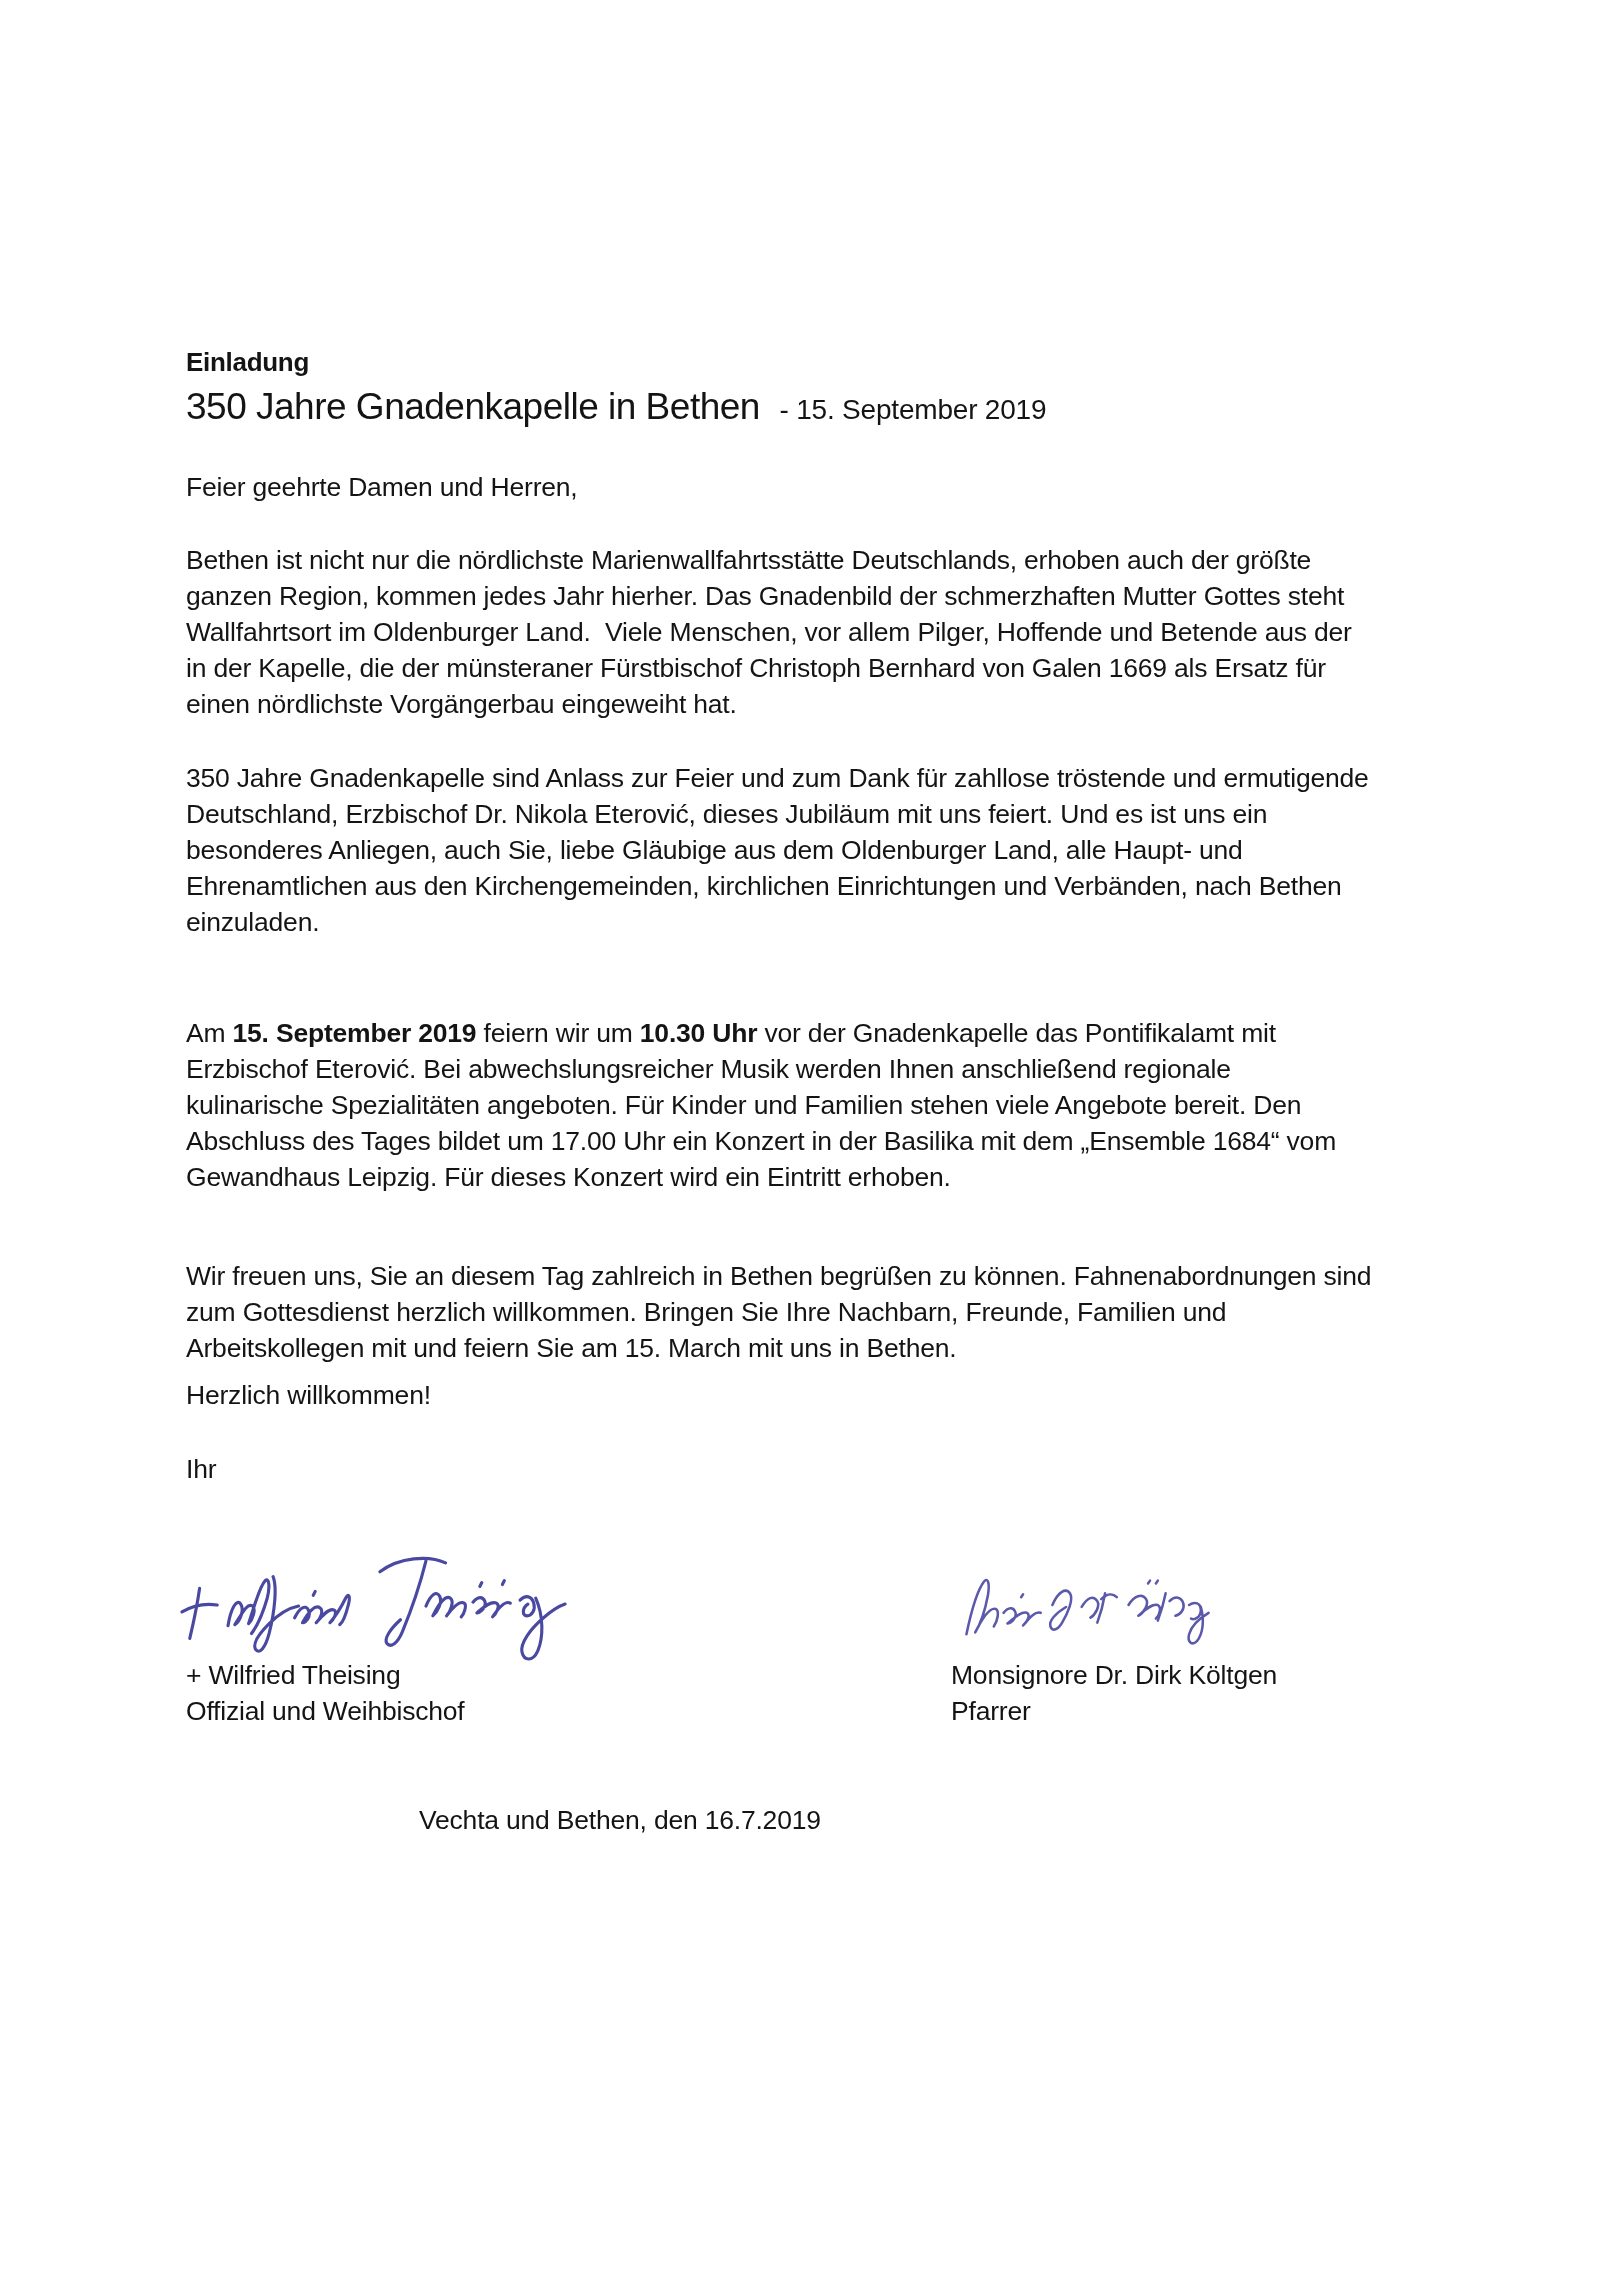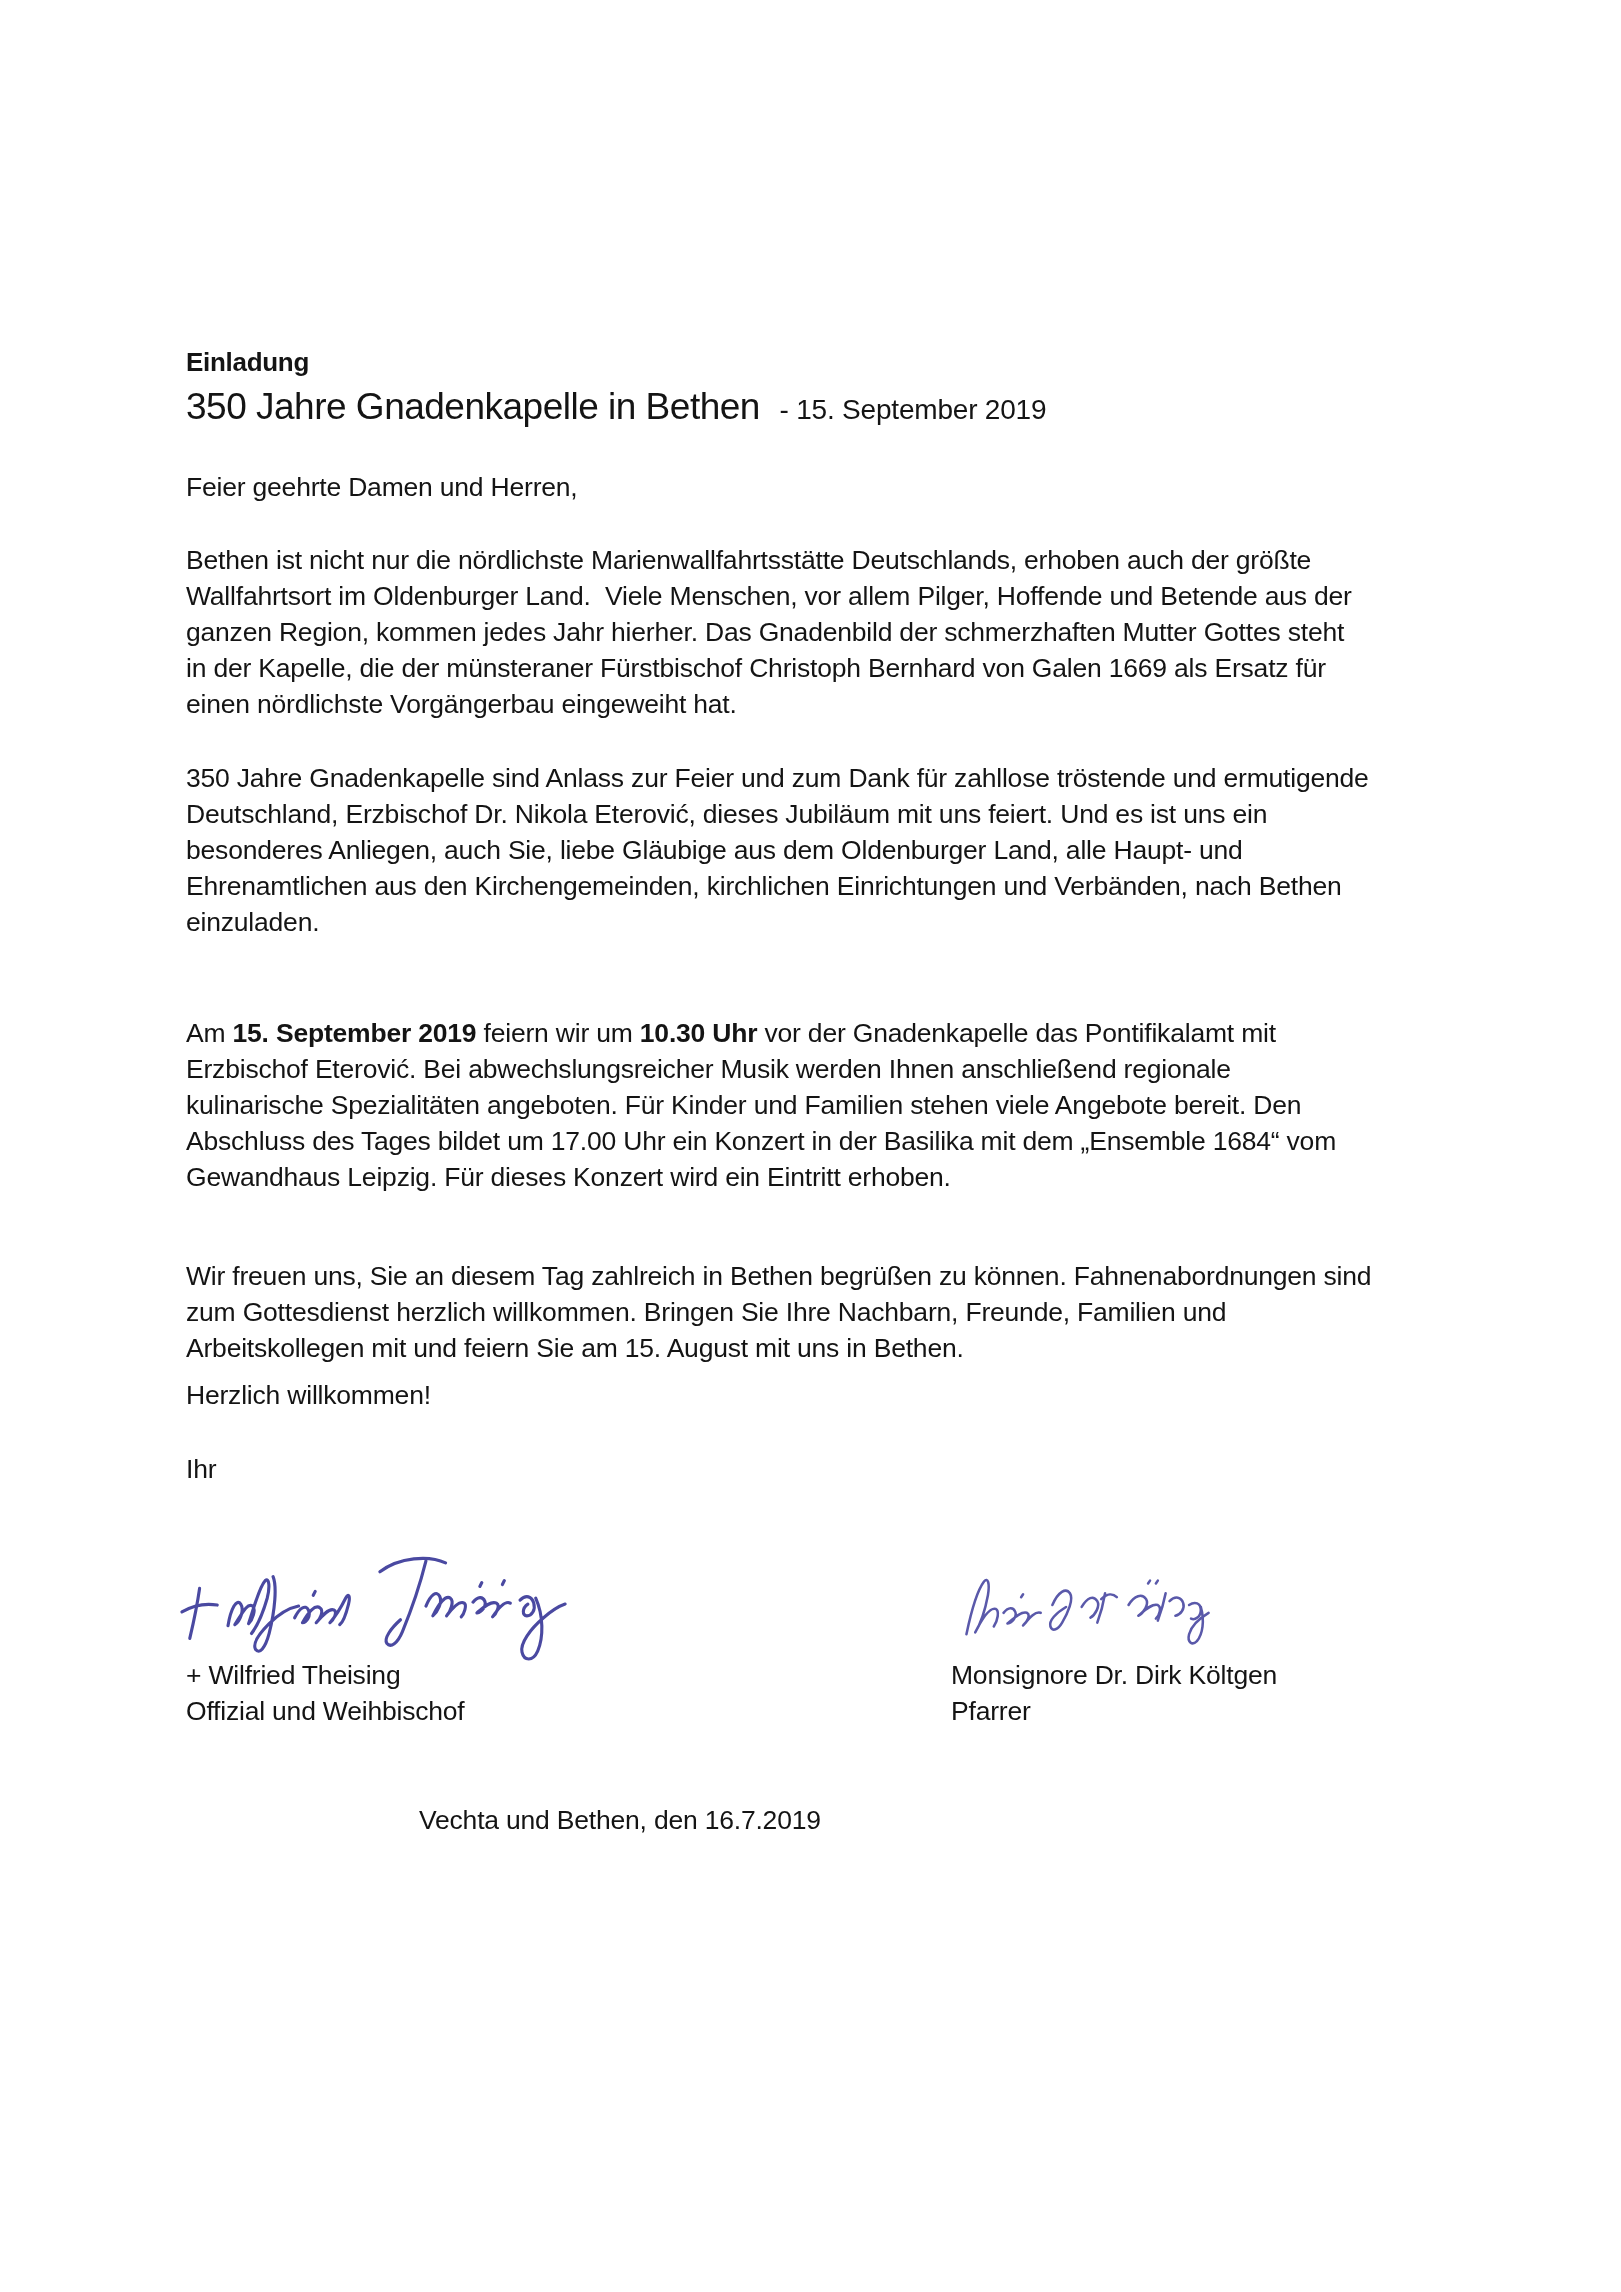--- a/index.html
+++ b/index.html
@@ -83,22 +83,22 @@
   <div class="block heading">Einladung</div>
 
   <div class="block titleline"><span class="title-main">350 Jahre Gnadenkapelle in Bethen</span><span class="title-suffix"> - 15. September 2019</span></div>
 
   <div class="block salutation">
     <span class="line">Feier geehrte Damen und Herren,</span>
   </div>
 
   <div class="block para1">
     <span class="line">Bethen ist nicht nur die nördlichste Marienwallfahrtsstätte Deutschlands, erhoben auch der größte</span>
+    <span class="line">ganzen Region, kommen jedes Jahr hierher. Das Gnadenbild der schmerzhaften Mutter Gottes steht</span>
     <span class="line">Wallfahrtsort im Oldenburger Land.  Viele Menschen, vor allem Pilger, Hoffende und Betende aus der</span>
-    <span class="line">ganzen Region, kommen jedes Jahr hierher. Das Gnadenbild der schmerzhaften Mutter Gottes steht</span>
     <span class="line">in der Kapelle, die der münsteraner Fürstbischof Christoph Bernhard von Galen 1669 als Ersatz für</span>
     <span class="line">einen nördlichste Vorgängerbau eingeweiht hat.</span>
   </div>
 
   <div class="block para2">
     <span class="line">350 Jahre Gnadenkapelle sind Anlass zur Feier und zum Dank für zahllose tröstende und ermutigende</span>
     <span class="line">Deutschland, Erzbischof Dr. Nikola Eterović, dieses Jubiläum mit uns feiert. Und es ist uns ein</span>
     <span class="line">besonderes Anliegen, auch Sie, liebe Gläubige aus dem Oldenburger Land, alle Haupt- und</span>
     <span class="line">Ehrenamtlichen aus den Kirchengemeinden, kirchlichen Einrichtungen und Verbänden, nach Bethen</span>
     <span class="line">einzuladen.</span>
@@ -108,21 +108,21 @@
     <span class="line"><span>Am </span><b>15. September 2019</b><span> feiern wir um </span><b>10.30 Uhr</b><span> vor der Gnadenkapelle das Pontifikalamt mit</span></span>
     <span class="line">Erzbischof Eterović. Bei abwechslungsreicher Musik werden Ihnen anschließend regionale</span>
     <span class="line">kulinarische Spezialitäten angeboten. Für Kinder und Familien stehen viele Angebote bereit. Den</span>
     <span class="line">Abschluss des Tages bildet um 17.00 Uhr ein Konzert in der Basilika mit dem „Ensemble 1684“ vom</span>
     <span class="line">Gewandhaus Leipzig. Für dieses Konzert wird ein Eintritt erhoben.</span>
   </div>
 
   <div class="block para4">
     <span class="line">Wir freuen uns, Sie an diesem Tag zahlreich in Bethen begrüßen zu können. Fahnenabordnungen sind</span>
     <span class="line">zum Gottesdienst herzlich willkommen. Bringen Sie Ihre Nachbarn, Freunde, Familien und</span>
-    <span class="line">Arbeitskollegen mit und feiern Sie am 15. August mit uns in Bethen.</span>
+    <span class="line">Arbeitskollegen mit und feiern Sie am 15. March mit uns in Bethen.</span>
   </div>
 
   <div class="block closing">
     <span class="line">Herzlich willkommen!</span>
   </div>
 
   <div class="block pre-signature">
     <span class="line">Ihr</span>
   </div>
 

